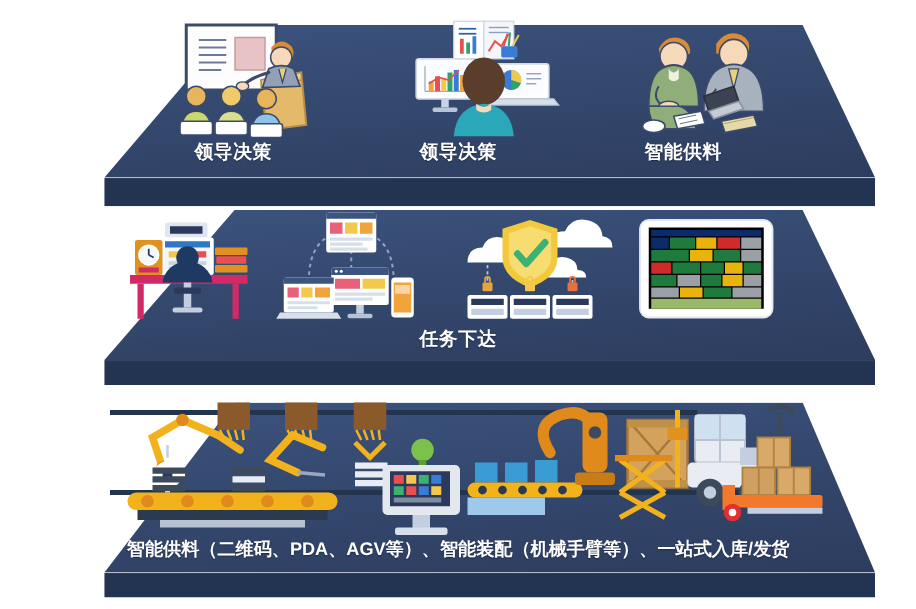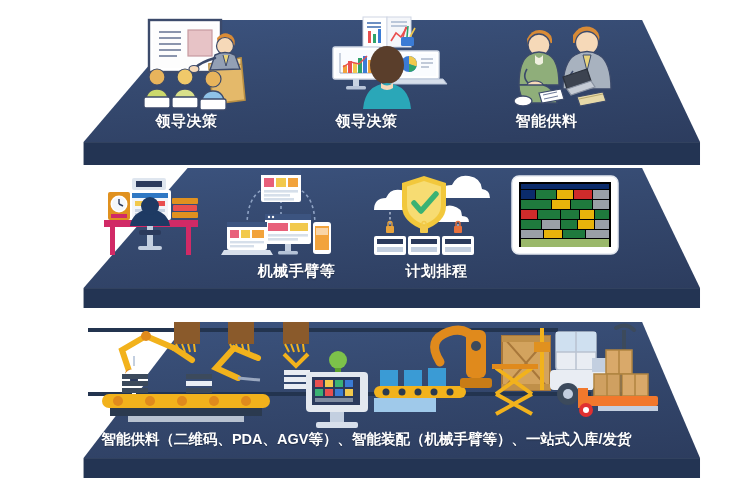--- a/index.html
+++ b/index.html
@@ -417,22 +417,21 @@
         <rect x="9" y="54" width="22" height="8" fill="#9aa0a6"></rect>
         <rect x="32" y="54" width="18" height="8" fill="#e8b40b"></rect>
         <rect x="51" y="54" width="22" height="8" fill="#1f7a3d"></rect>
         <rect x="74" y="54" width="23" height="8" fill="#9aa0a6"></rect>
       </g>
       <rect x="9" y="63" width="88" height="8" fill="#9ab86a"></rect>
     </svg>
   </div>
 
   <div class="row-labels r2" style="top:262px;">
-    <div class="lbl">机械手臂等</div>
-    <div class="lbl">计划排程</div>
+    <div class="lbl">任务下达</div>
   </div>
 
   <div class="slab s3" style="top:322px;height:156px;">
     <div class="top" style="height:136px;"></div>
     <div class="front" style="top:136px;height:20px;"></div>
   </div>
 
   <div class="ill" style="left:88px;top:322px;">
     <svg width="560" height="100" viewBox="0 0 560 100">
 

